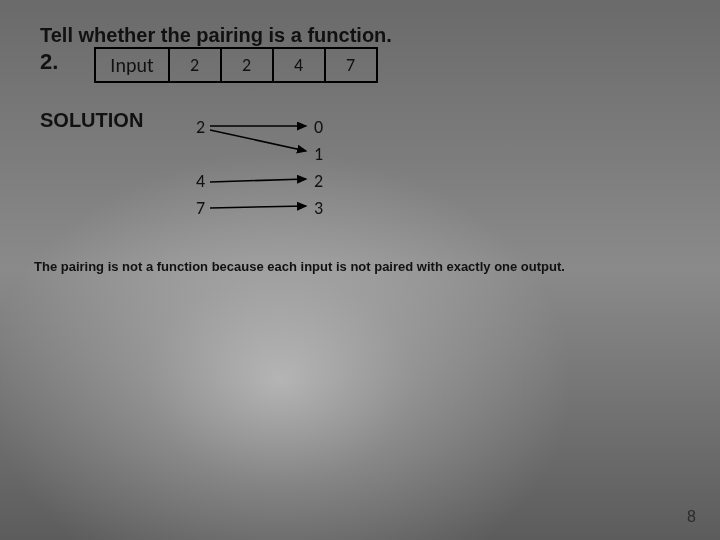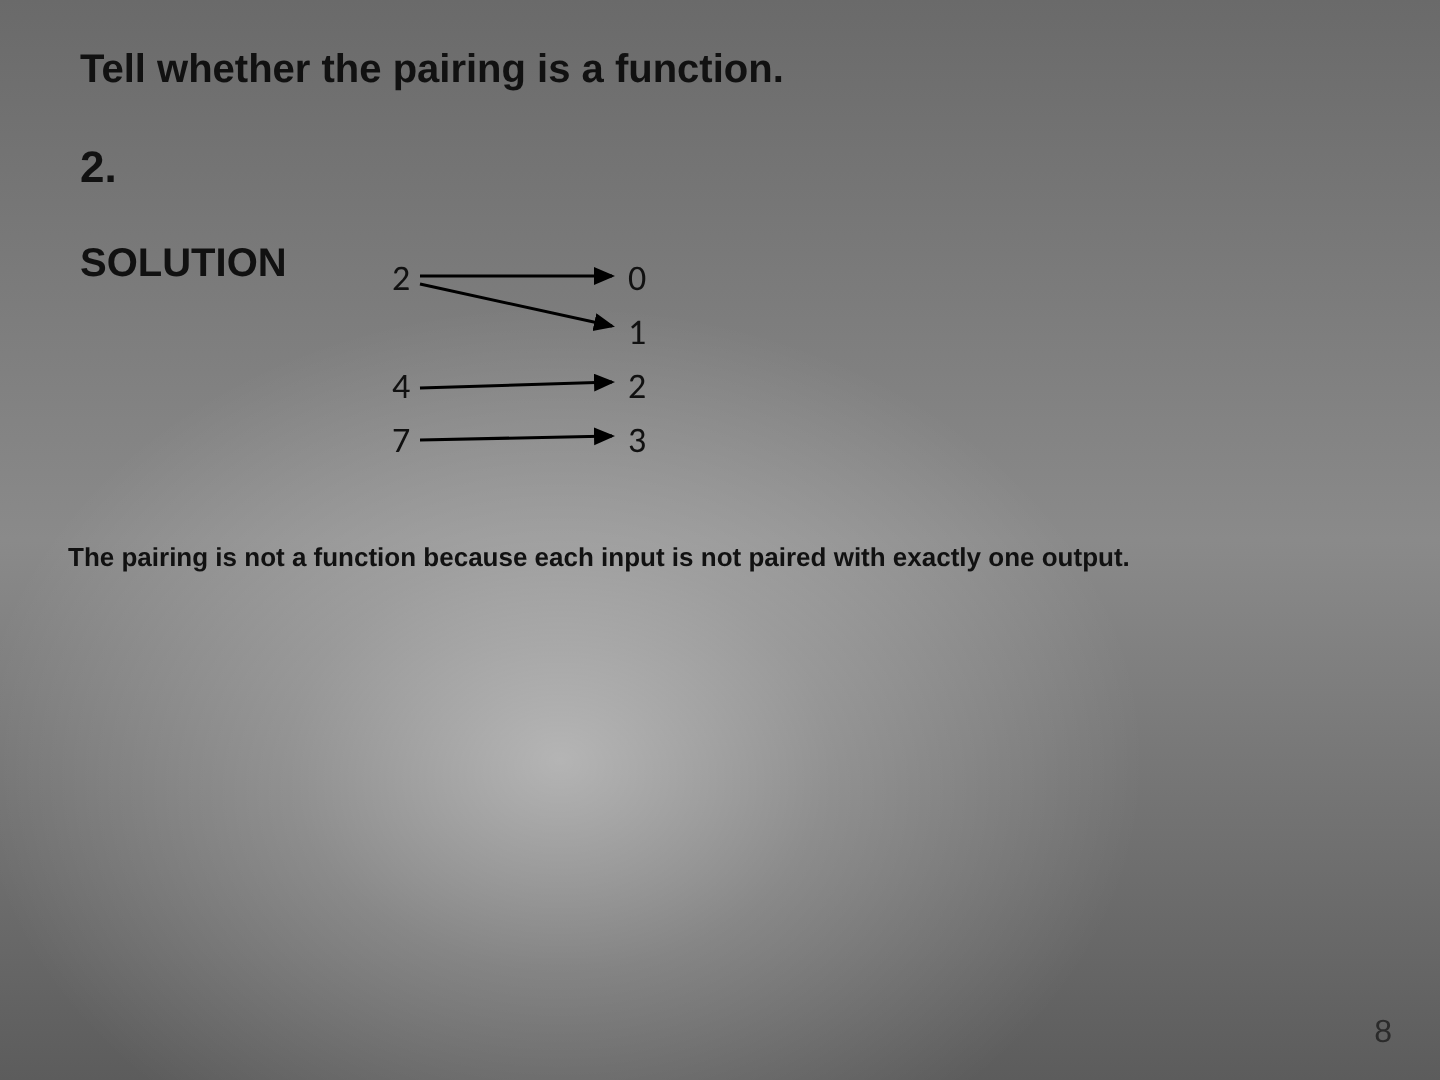--- a/index.html
+++ b/index.html
@@ -24,21 +24,20 @@
   }
   .heading {
     font-size: 22px;
     font-weight: bold;
     margin-bottom: 22px;
   }
   .prompt {
     font-size: 20px;
     font-weight: bold;
     margin-left: 6px;
-    margin-bottom: 22px;
   }
   .qrow {
     display: flex;
     align-items: flex-start;
     gap: 36px;
     margin-left: 6px;
     margin-bottom: 26px;
   }
   .qnum {
     font-size: 22px;
@@ -119,20 +118,27 @@
 <div class="slide">
 
 
   <div class="prompt">Tell whether the pairing is a function.</div>
 
   <div class="qrow">
     <div class="qnum">2.</div>
 
     <table class="io">
       <tbody>
+          <tr>
+        <th>Input</th>
+        <td>2</td>
+        <td>2</td>
+        <td>4</td>
+        <td>7</td>
+      </tr>
     </tbody>
       </table>
   </div>
 
   <div class="solution">SOLUTION</div>
 
   <div class="map-area">
     <div class="col-left">
       <span>2</span>
       <span class="spacer"></span>

